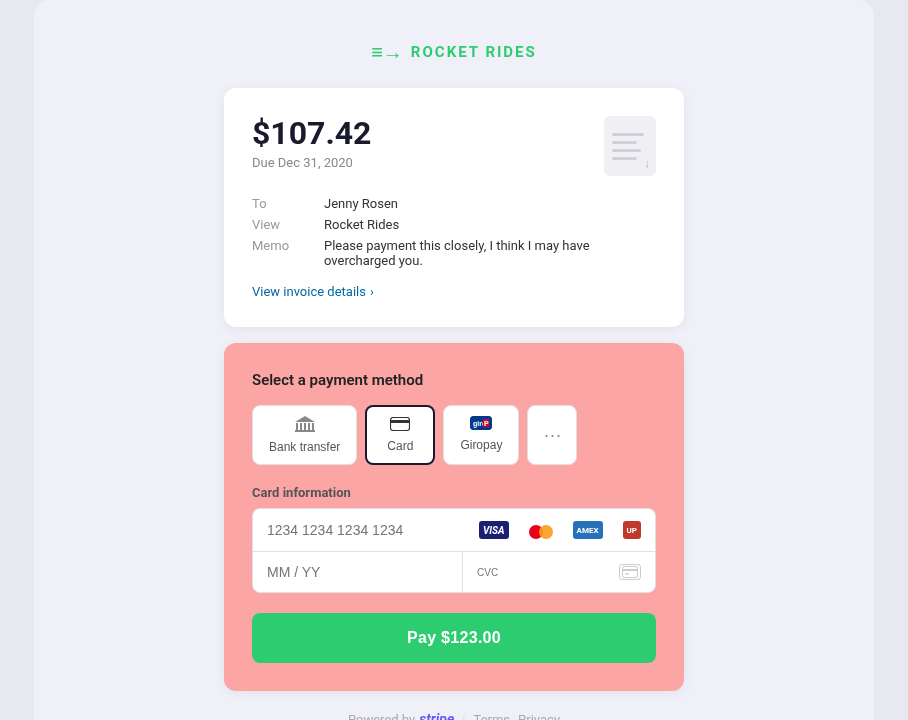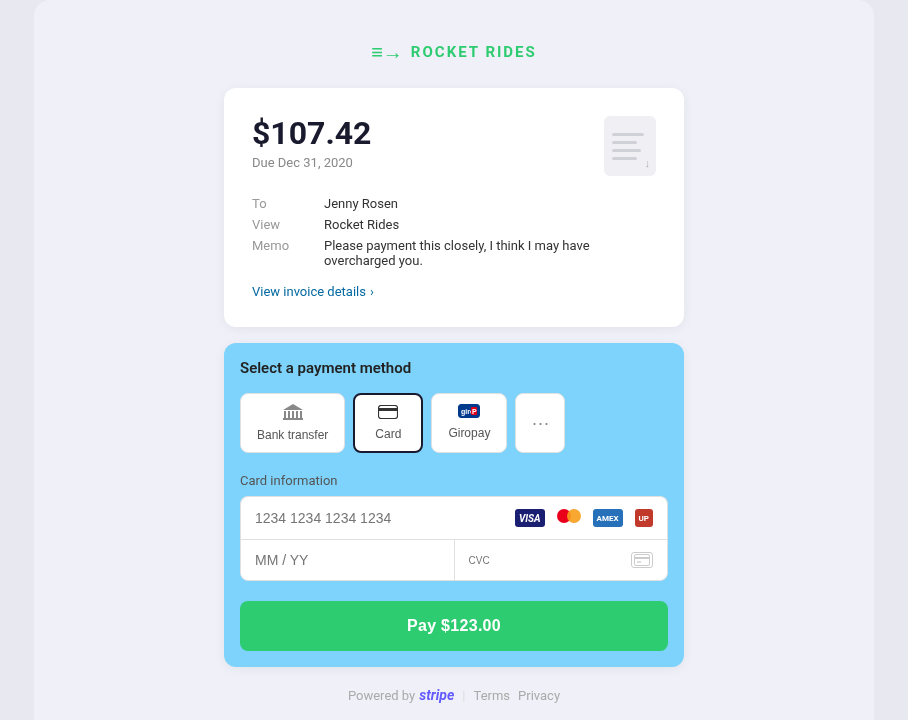--- a/index.html
+++ b/index.html
@@ -95,24 +95,24 @@
       font-size: 13px;
       color: #0369a1;
       display: flex;
       align-items: center;
       gap: 4px;
       cursor: pointer;
       text-decoration: none;
     }
 
     .payment-card {
-      background: #7dd3fc;
+      background: #fca5a5;
       border-radius: 12px;
       width: 460px;
-      padding: 16px;
+      padding: 28px;
       box-shadow: 0 2px 12px rgba(0,0,0,0.06);
     }
 
     .payment-title {
       font-size: 15px;
       font-weight: 600;
       color: #222;
       margin-bottom: 16px;
     }
 
@@ -157,21 +157,21 @@
       justify-content: center;
       font-size: 18px;
       color: #888;
       min-width: 50px;
     }
 
     .card-info-label {
       font-size: 13px;
       color: #555;
       margin-bottom: 8px;
-      font-weight: 400;
+      font-weight: 700;
     }
 
     .card-number-input {
       width: 100%;
       border: 1.5px solid #e0e0e0;
       border-radius: 8px 8px 0 0;
       padding: 12px 14px;
       font-size: 14px;
       color: #aaa;
       display: flex;
@@ -185,22 +185,22 @@
       border: none;
       outline: none;
       font-size: 14px;
       color: #aaa;
       width: 60%;
       background: transparent;
     }
 
     .card-icons {
       display: flex;
-      gap: 12px;
-      align-items: flex-start;
+      gap: 20px;
+      align-items: flex-end;
     }
 
     .cc-icon {
       height: 18px;
       border-radius: 3px;
       display: inline-flex;
       align-items: center;
       justify-content: center;
       font-size: 9px;
       font-weight: 700;

